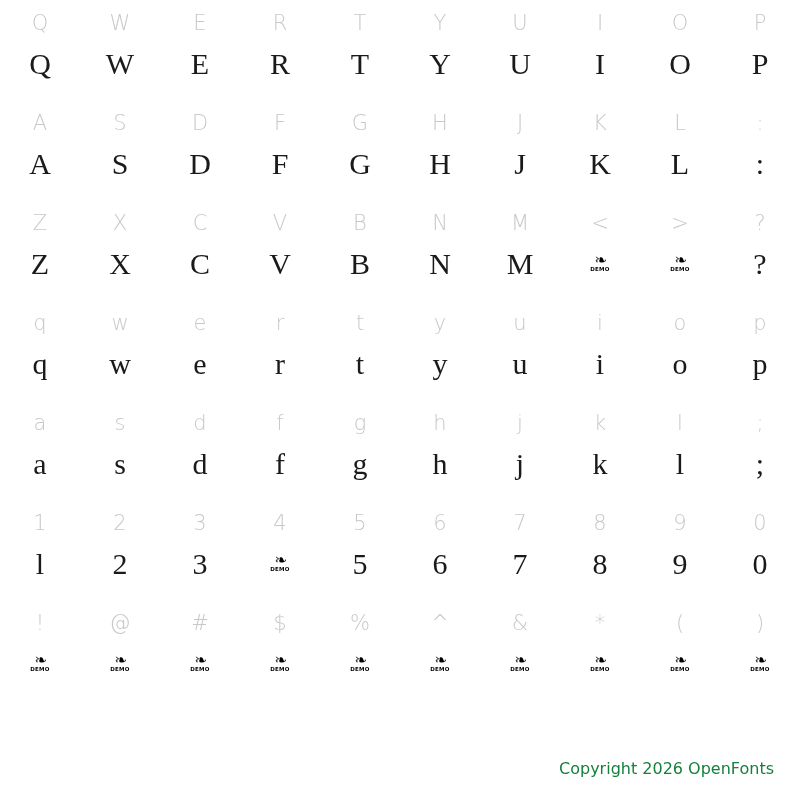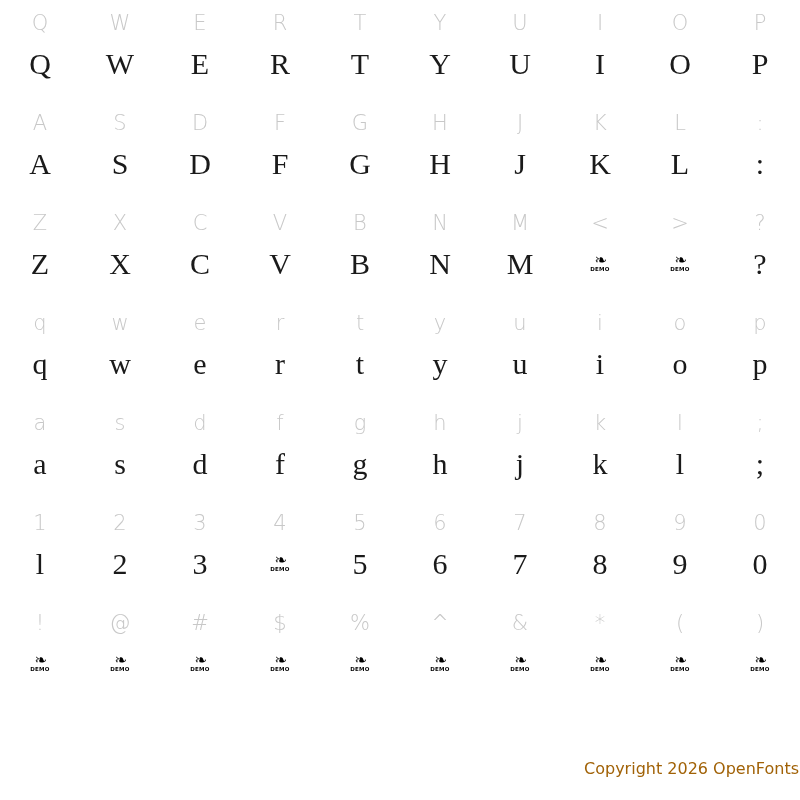--- a/index.html
+++ b/index.html
@@ -85,23 +85,23 @@
   }
   .demo-mark .demo-text {
     font-family: "DejaVu Sans", sans-serif;
     font-size: 5.5px;
     line-height: 7px;
     font-weight: 700;
     letter-spacing: 0.2px;
   }
   .copyright {
     position: absolute;
-    right: 1px;
+    right: 26px;
     bottom: 22px;
-    color: #a16207;
+    color: #15803d;
     font-family: "DejaVu Sans", sans-serif;
     font-size: 16px;
     font-weight: 400;
     white-space: nowrap;
   }
 </style>
 </head>
 <body>
 
 <div class="sheet">

